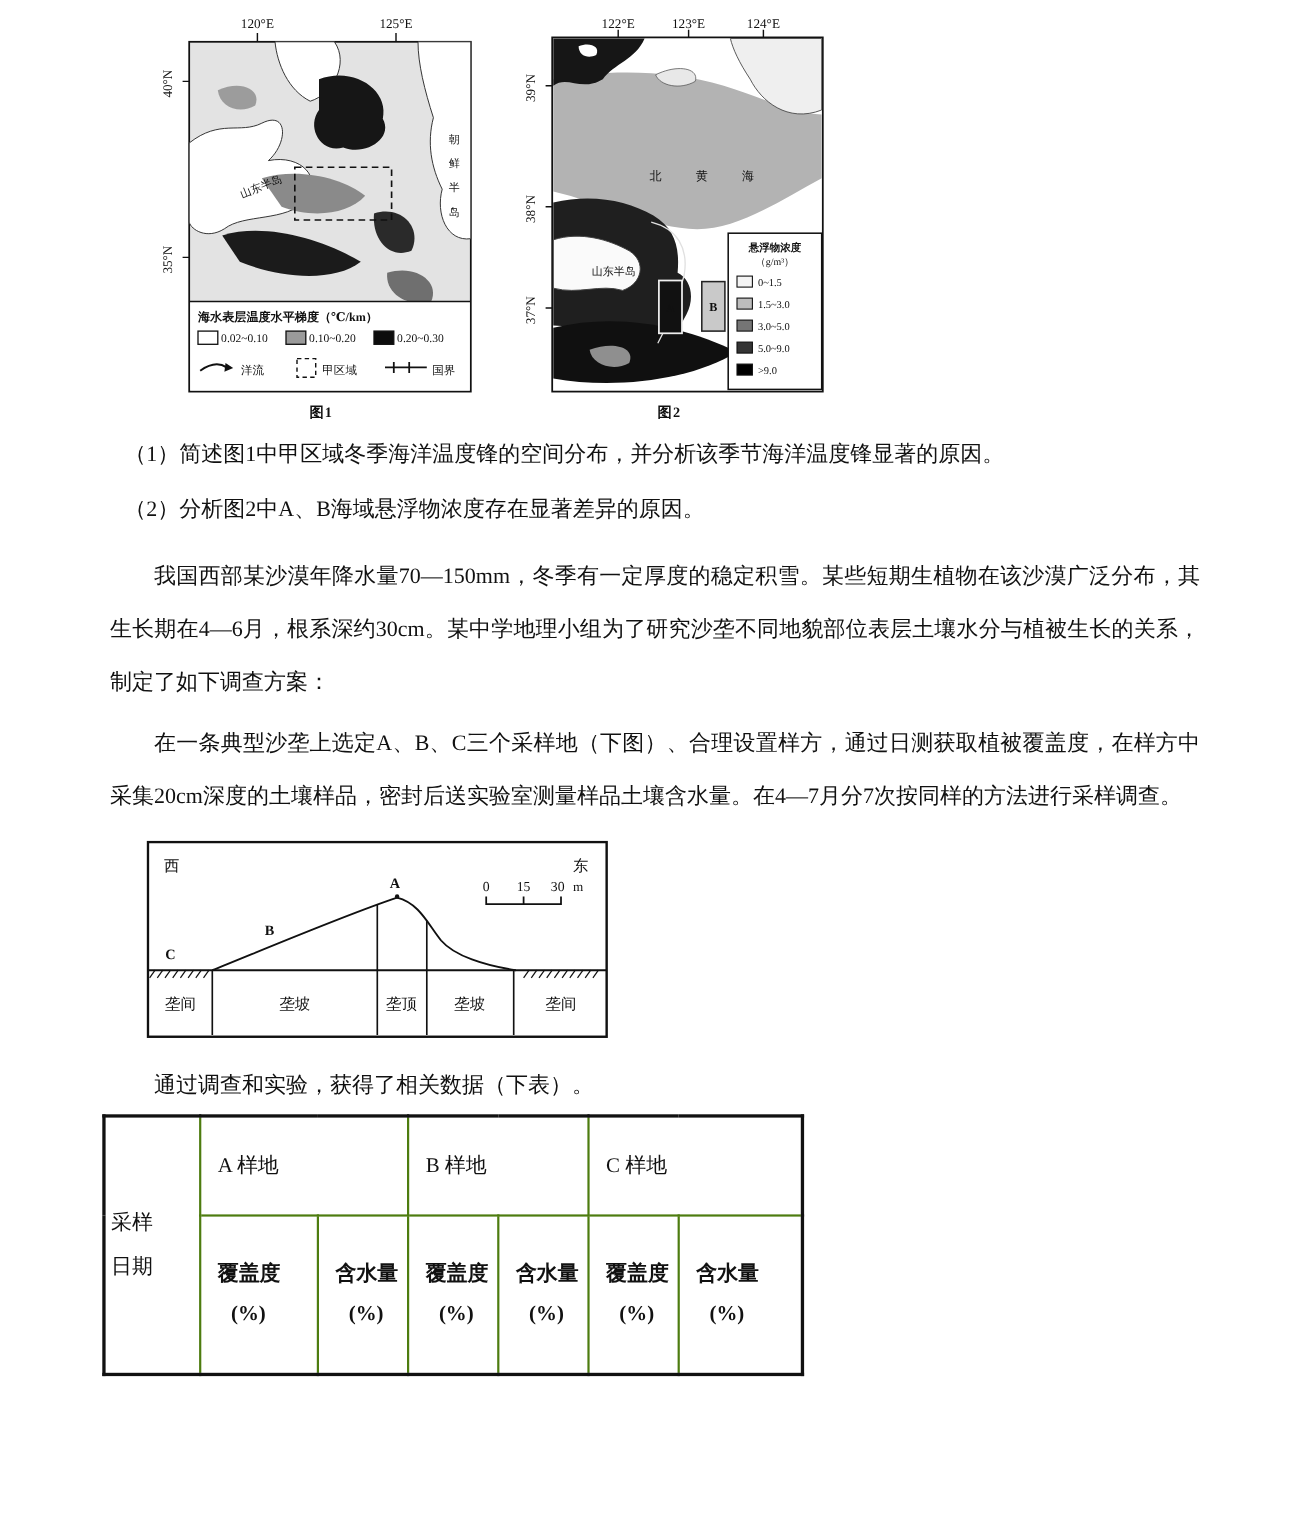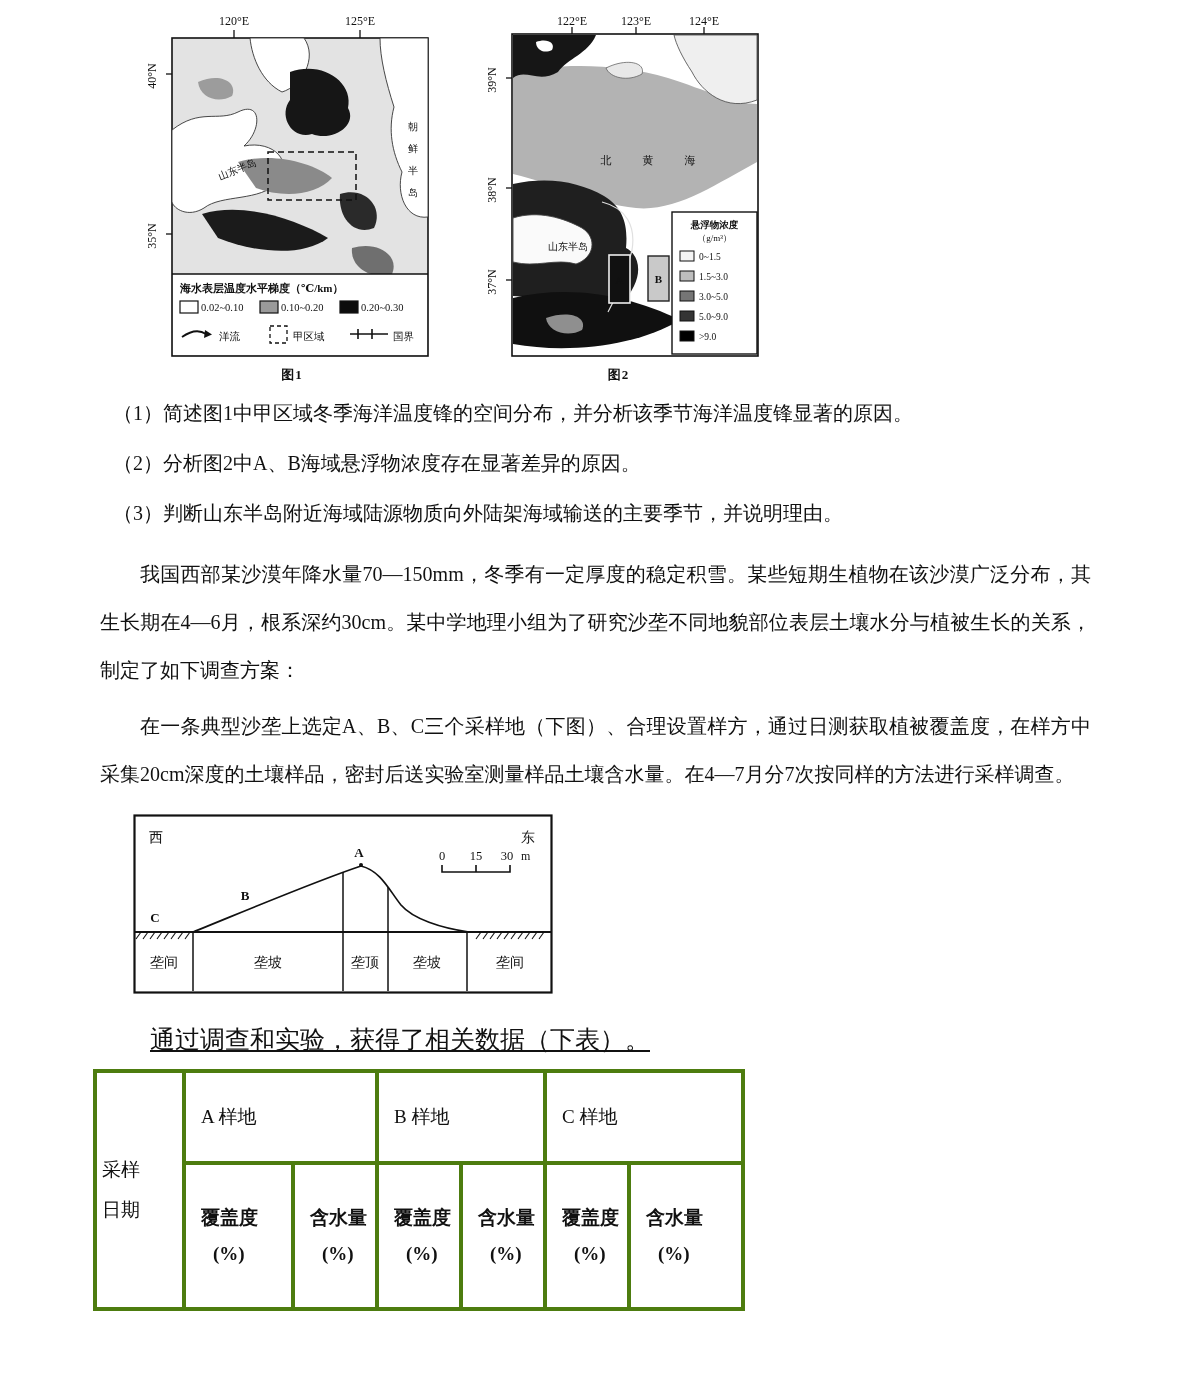--- a/index.html
+++ b/index.html
@@ -1,39 +1,39 @@
 <!DOCTYPE html>
 <html><head>
 <meta charset="utf-8">
 <style>
   html,body{margin:0;padding:0;background:#888;}
   .page{
     position:relative;width:1189px;height:1397px;margin:0 auto;background:#ffffff;
     font-family:"Liberation Serif","DejaVu Serif",serif;color:#111;overflow:hidden;
   }
   
-  .figures-row{display:flex;gap:34px;padding:12px 0 0 142px;}
+  .figures-row{display:flex;gap:24px;padding:12px 0 0 142px;}
   .figure{display:flex;flex-direction:column;align-items:center;}
   .fig-caption{margin-top:2px;font-size:13px;font-weight:600;letter-spacing:1px;}
   svg text{font-family:"Liberation Serif","DejaVu Serif",serif;fill:#111;}
   
   .content{margin:16px 98px 0 100px;font-size:20px;}
   .question{margin:0 0 23px 13px;line-height:1.35;}
   .q19{margin:0 0 0 0;line-height:1.35;}
   .para{margin:8px 0 0 0;text-indent:2em;text-align:justify;line-height:2.4;}
-  .para3{margin:24px 98px 0 100px;text-indent:2em;font-size:25px;line-height:1.4;text-decoration:underline;}
+  .para3{margin:24px 98px 0 100px;text-indent:2em;font-size:20px;line-height:1.4;}
   
   .dune-wrap{margin:16px 0 0 133px;}
   
   table.data{
     border-collapse:collapse;margin:12px 0 0 93px;table-layout:fixed;
     font-size:19px;
   }
   table.data td{
-    border:4px solid #4d7c0f;vertical-align:middle;padding:0;
+    border:2px solid #4d7c0f;vertical-align:middle;padding:0;
   }
   table.data{border:3px solid #111;}
   td.corner{width:85px;}
   td.col-wide-a{width:105px;}
   td.col-narrow{width:80px;}
   td.col-wide-c{width:110px;}
   .cell-inner{padding:6px 6px 6px 15px;line-height:1.9;}
   .corner-inner{padding-left:5px;line-height:2.1;}
   .corner-text{display:inline-block;max-width:2.3em;}
   .group-row td{height:88px;}
@@ -166,21 +166,20 @@
           <text x="223" y="328" font-size="9.5">&gt;9.0</text>
         </g>
       </svg>
       <div class="fig-caption">图2</div>
     </div>
   </div>
 
   <div class="content">
     <p class="question">（1）简述图1中甲区域冬季海洋温度锋的空间分布，并分析该季节海洋温度锋显著的原因。</p>
     <p class="question">（2）分析图2中A、B海域悬浮物浓度存在显著差异的原因。</p>
-    <p class="question">（3）判断山东半岛附近海域陆源物质向外陆架海域输送的主要季节，并说明理由。</p>
     <p class="para">我国西部某沙漠年降水量70—150mm，冬季有一定厚度的稳定积雪。某些短期生植物在该沙漠广泛分布，其生长期在4—6月，根系深约30cm。某中学地理小组为了研究沙垄不同地貌部位表层土壤水分与植被生长的关系，制定了如下调查方案：</p>
     <p class="para">在一条典型沙垄上选定A、B、C三个采样地（下图）、合理设置样方，通过日测获取植被覆盖度，在样方中采集20cm深度的土壤样品，密封后送实验室测量样品土壤含水量。在4—7月分7次按同样的方法进行采样调查。</p>
   </div>
 
   <div class="dune-wrap">
     <svg width="420" height="180" viewBox="0 0 420 180">
       <rect x="1.5" y="1.5" width="417" height="177" fill="#ffffff" stroke="#111" stroke-width="2.2"></rect>
       <text x="16" y="28" font-size="14">西</text>
       <text x="402" y="28" font-size="14" text-anchor="end">东</text>
 

